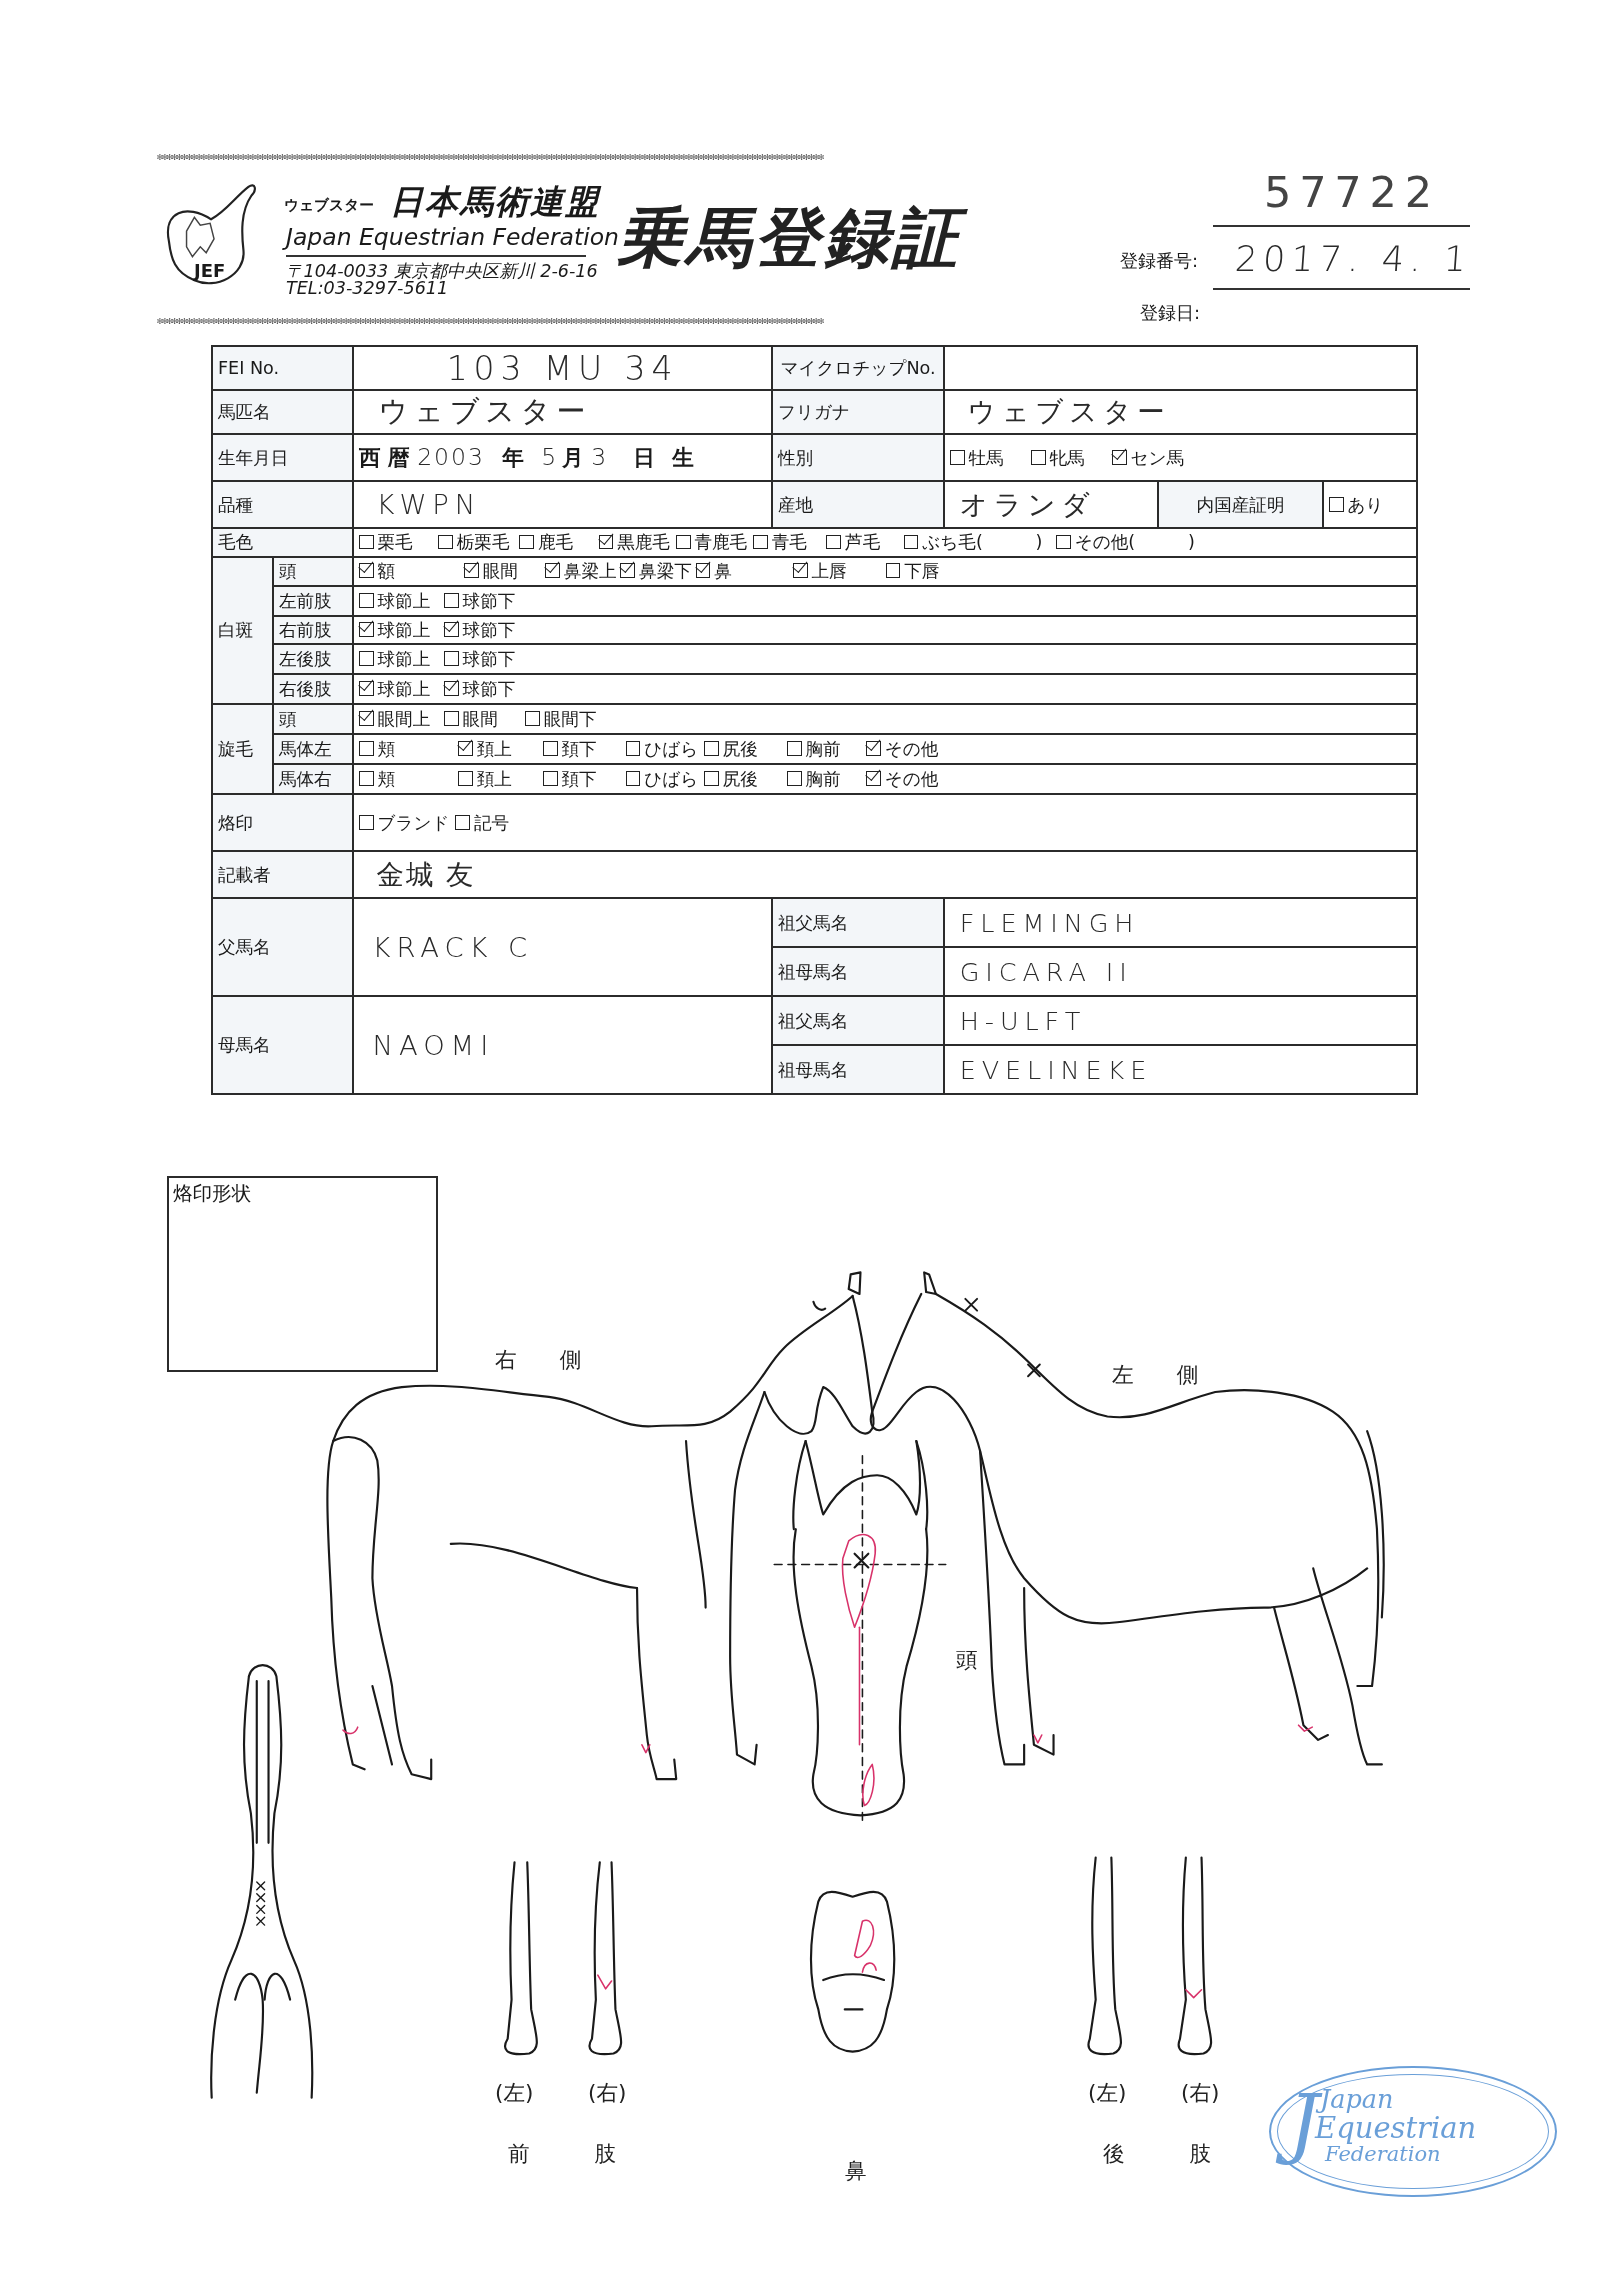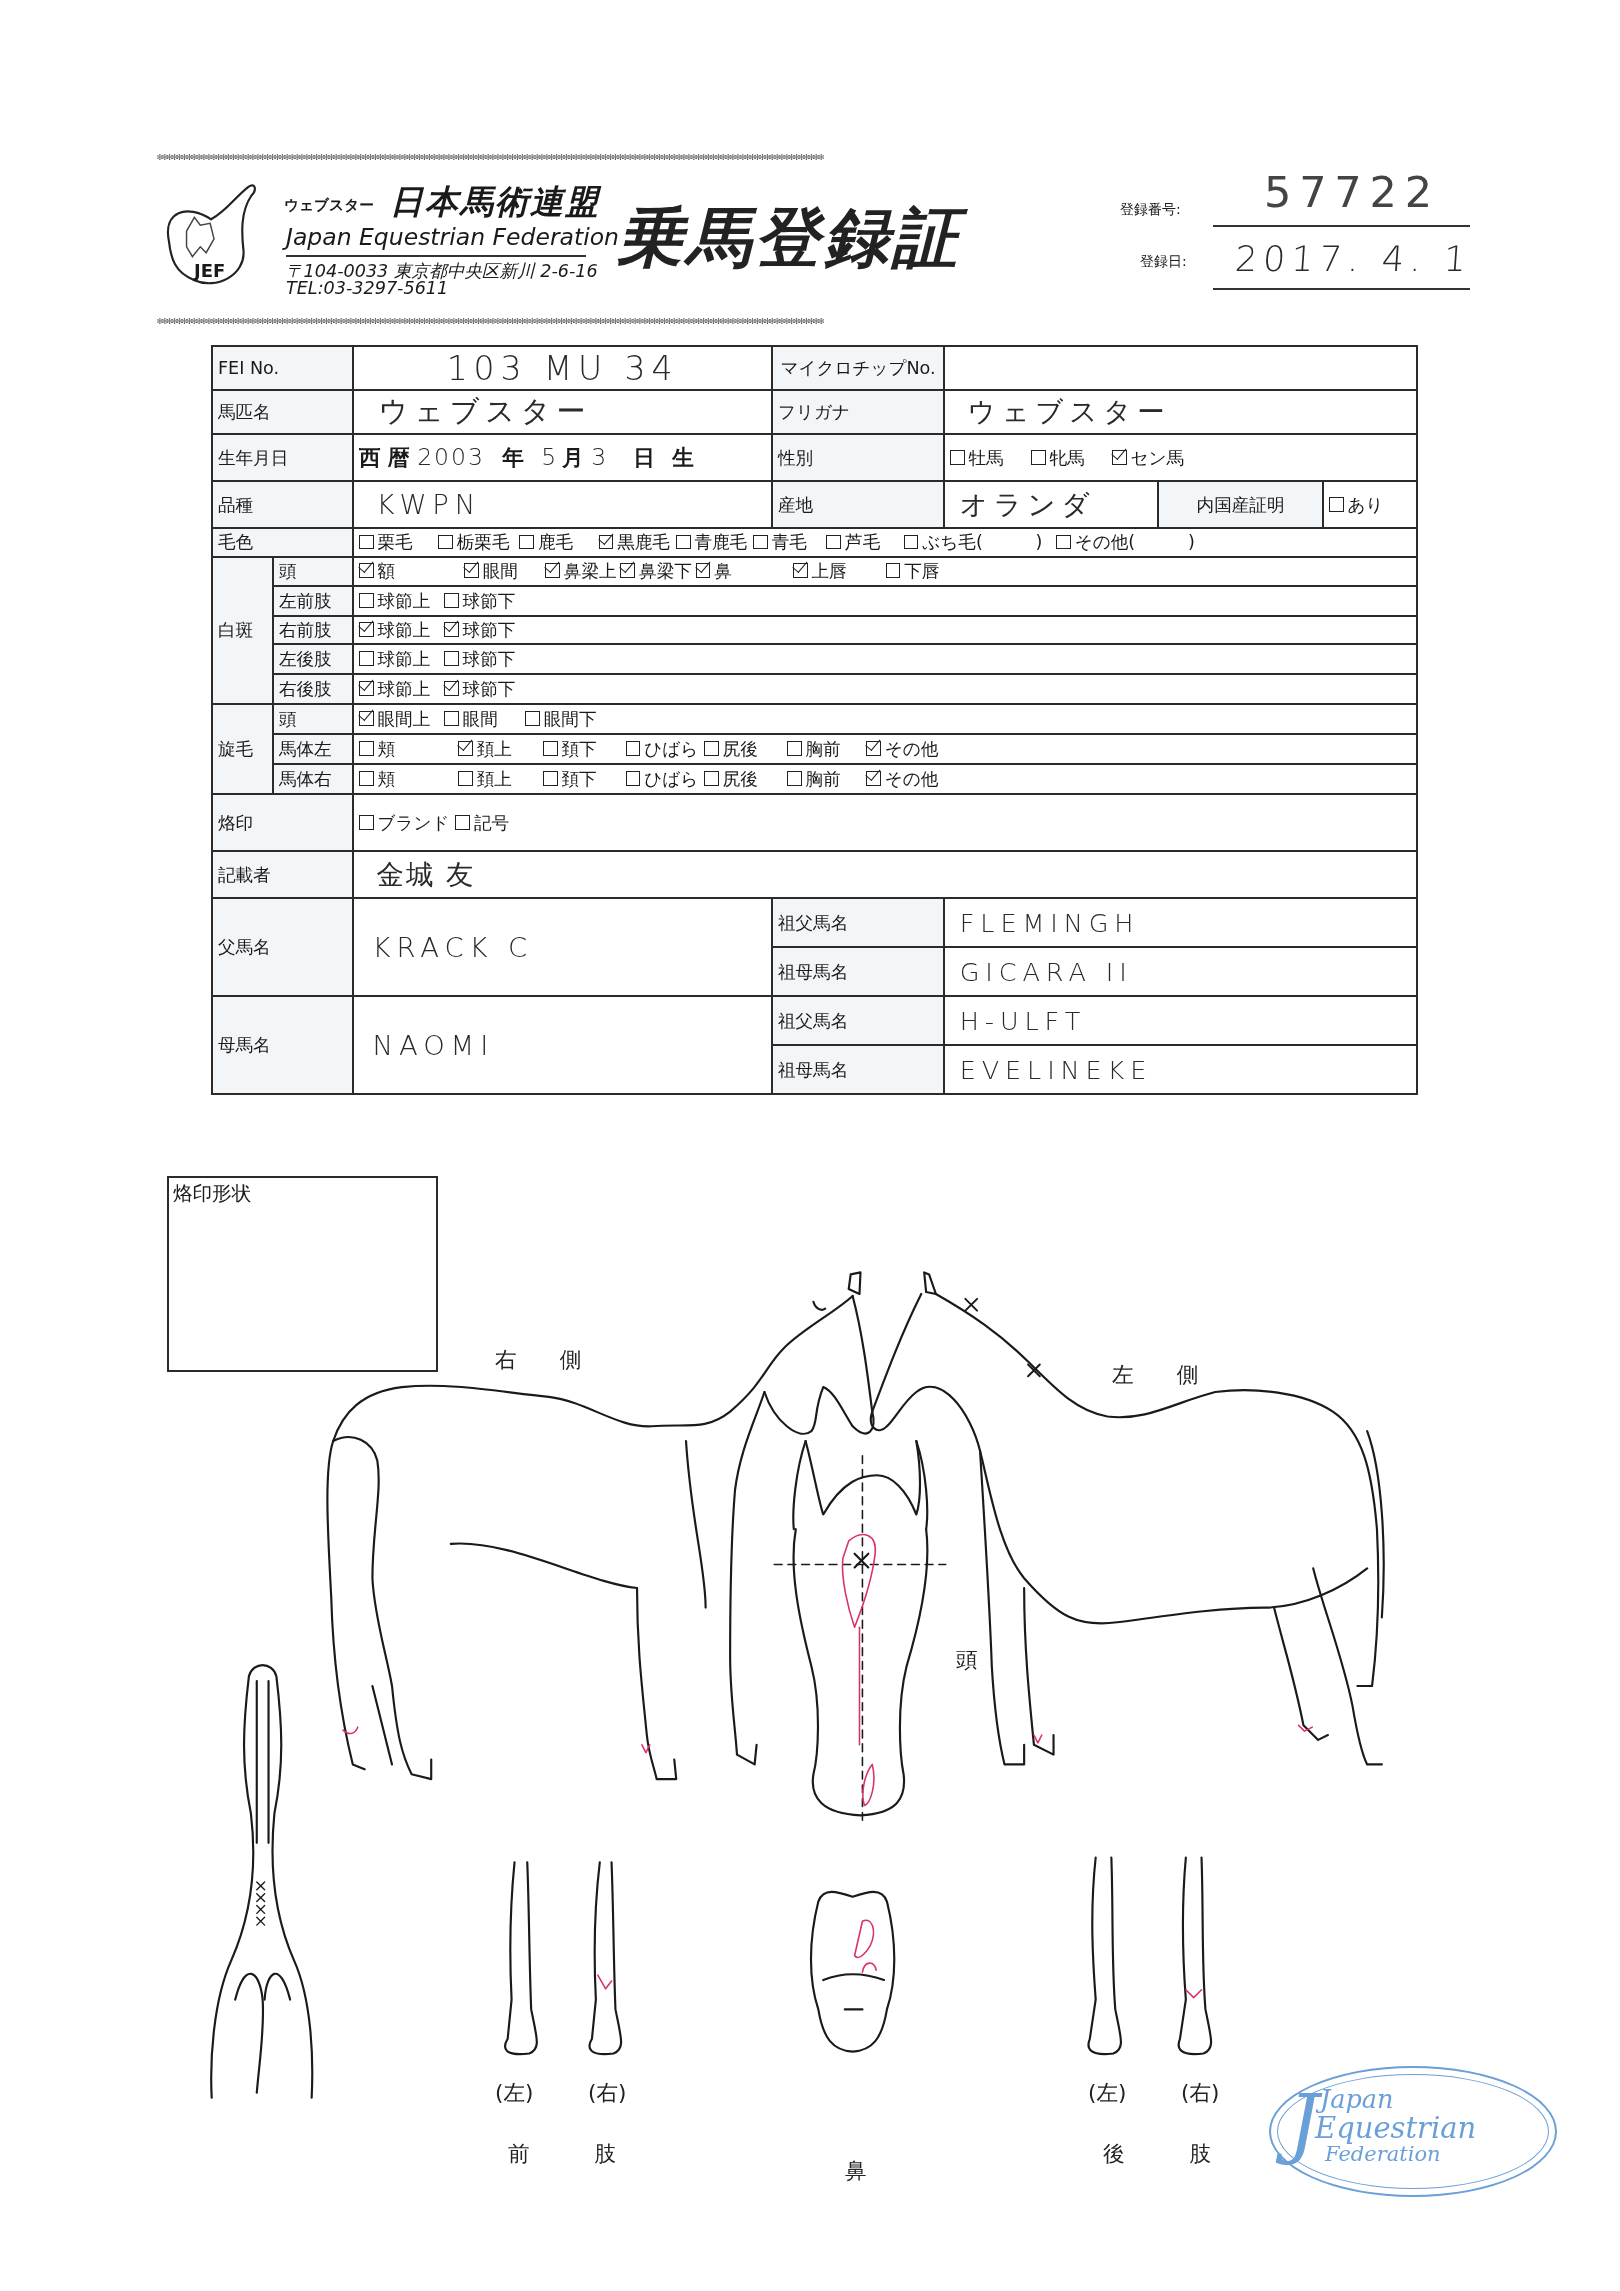--- a/index.html
+++ b/index.html
@@ -6,21 +6,21 @@
   body{width:1620px;height:2292px;position:relative;overflow:hidden;font-family:"DejaVu Sans","Liberation Sans",sans-serif;color:#1a1a1a;}
   .abs{position:absolute;}
   .stars{position:absolute;left:157px;width:1264px;height:9.8px;overflow:hidden;white-space:nowrap;font-family:"DejaVu Sans Mono",monospace;font-size:9.8px;line-height:9.8px;color:#555;letter-spacing:-1px;}
   .hand{font-family:"DejaVu Sans",sans-serif;font-weight:300;color:#2a2a2a;letter-spacing:5.9px;transform:skewX(-4deg);}
   
   .org-small{font-size:14.7px;font-weight:bold;}
   .org-big{font-size:33px;font-style:italic;font-weight:bold;letter-spacing:2px;}
   .org-en{font-size:23.5px;font-style:italic;}
   .org-addr{font-size:17.6px;font-style:italic;}
   .cert-title{font-size:65px;font-weight:bold;font-style:italic;letter-spacing:3.9px;color:#222;}
-  .reg-label{font-size:14px;}
+  .reg-label{font-size:18px;margin-top:48px;}
   .reg-line{position:absolute;border-bottom:2px solid #333;}
   
   table.form{position:absolute;left:211px;top:345px;width:1204px;border-collapse:collapse;table-layout:fixed;font-size:17.6px;}
   table.form td{border:2px solid #2b2b2b;padding:0 4.9px;height:26.5px;white-space:nowrap;overflow:hidden;}
   table.form td.lbl{background:#f3f6f9;}
   .chk{display:inline-block;width:12.7px;height:12.7px;border:1.6px solid #222;vertical-align:-1px;margin-right:3.9px;position:relative;}
   .chk.on::after{content:"";position:absolute;left:2px;top:-5.9px;width:6.9px;height:12.7px;border-right:1.6px solid #222;border-bottom:1.6px solid #222;transform:rotate(40deg);}
   .opt{display:inline-block;margin-right:21.6px;}
   .diag-lbl{font-size:21.6px;color:#222;}
   .stamp{position:absolute;left:1269px;top:2066px;width:284px;height:127px;border:2.9px solid #6a9fd8;border-radius:50%;color:#6a9fd8;}

